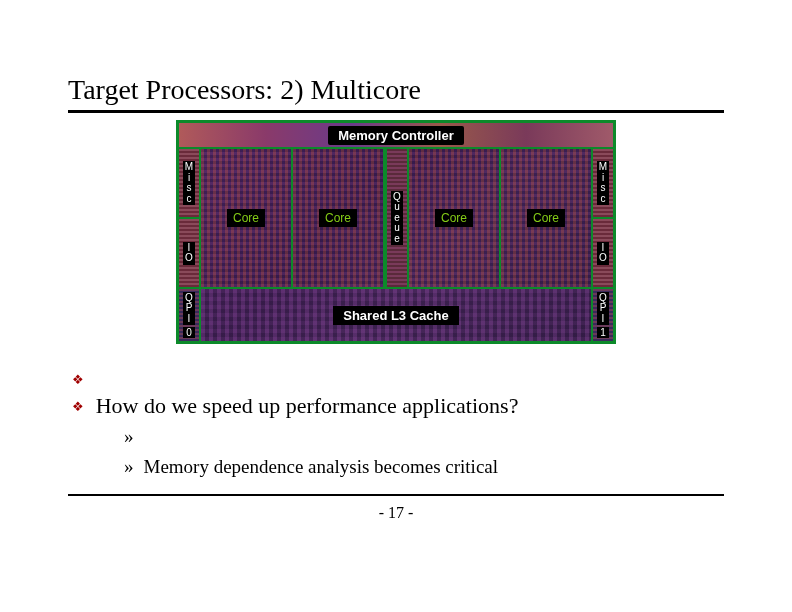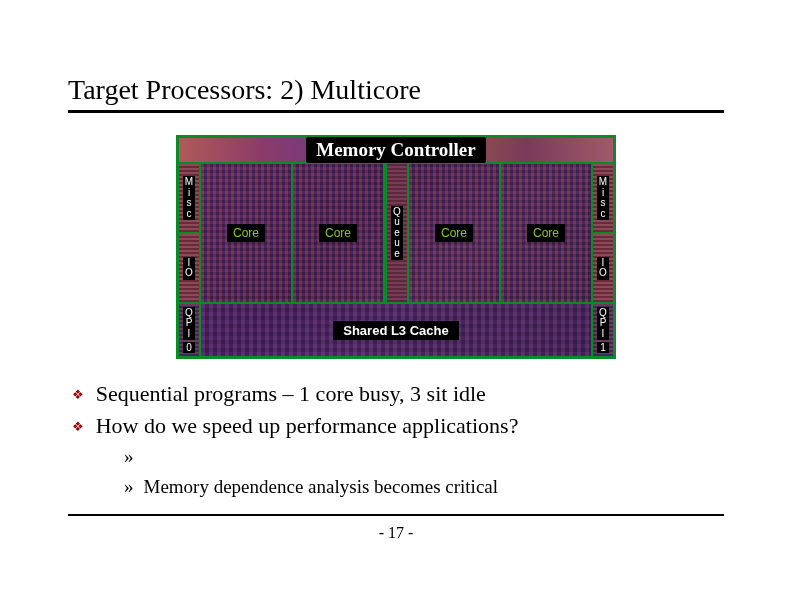--- a/index.html
+++ b/index.html
@@ -12,42 +12,42 @@
     position: relative;
   }
   .slide {
     padding: 74px 68px 0 68px;
   }
   .title {
     font-size: 28px;
     font-weight: normal;
     border-bottom: 3px solid #000;
     padding-bottom: 4px;
-    margin-bottom: 22px;
+    margin-bottom: 7px;
   }
   .chip-wrap {
     display: flex;
     justify-content: center;
     margin-bottom: 20px;
   }
   .chip {
     width: 440px;
     border: 3px solid #0c8a2a;
     background: linear-gradient(135deg,#5a2a6a 0%, #3a1a4a 40%, #4a2a5a 60%, #2a1a3a 100%);
     position: relative;
   }
   .memctrl {
     height: 26px;
     background: linear-gradient(90deg,#b05a5a 0%, #8a3a6a 20%, #6a3a8a 40%, #9a5a4a 60%, #7a3a5a 80%, #a05a6a 100%);
     border-bottom: 2px solid #0c8a2a;
     display:flex;align-items:center;justify-content:center;
     position:relative;
   }
   .memctrl .lbl {
-    background:#000;color:#fff;font-family:Liberation Serif, serif;font-size:19px;
+    background:#000;color:#fff;font-family:Liberation Sans, sans-serif;font-size:13px;
     padding:2px 10px;border-radius:2px;font-weight:bold;
   }
   .midrow { display:flex; height:140px; border-bottom:2px solid #0c8a2a;}
   .sidecol {
     width:22px;
     display:flex;flex-direction:column;
     border-right:2px solid #0c8a2a;
   }
   .sidecol.right { border-right:none; border-left:2px solid #0c8a2a;}
   .sidecell {
@@ -212,21 +212,20 @@
 I</span>
           <span class="qpi-num">1</span>
         </div>
       </div>
     </div>
   </div>
 
   <div class="bullets">
     <div class="b1">
       <span class="diamond">❖</span>
-      <span>Sequential programs – 1 core busy, 3 sit idle</span>
     </div>
     <div class="b1">
       <span class="diamond">❖</span>
       <span>How do we speed up performance applications?</span>
     </div>
     <div class="b2">
       <span class="raquo">»</span>
     </div>
     <div class="b2">
       <span class="raquo">»</span>

